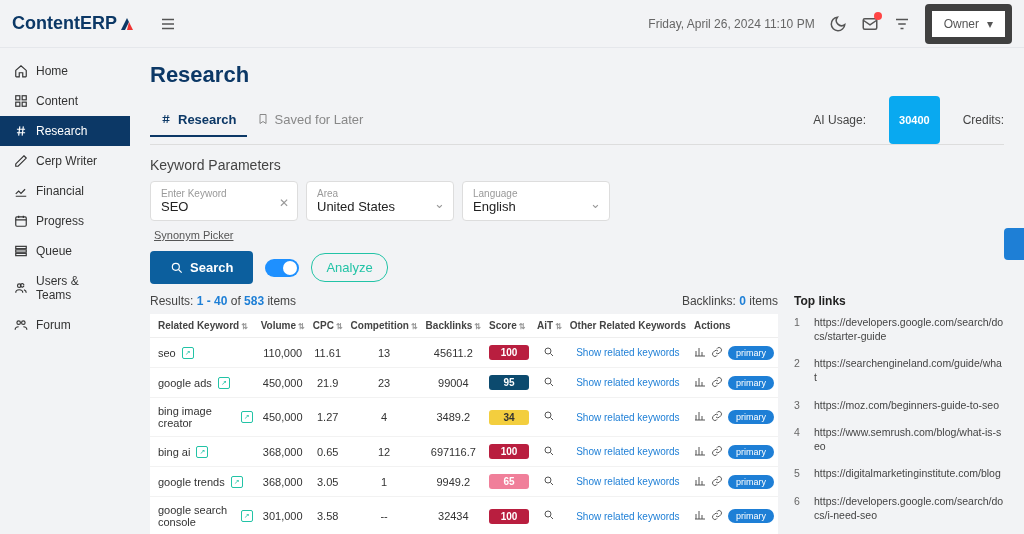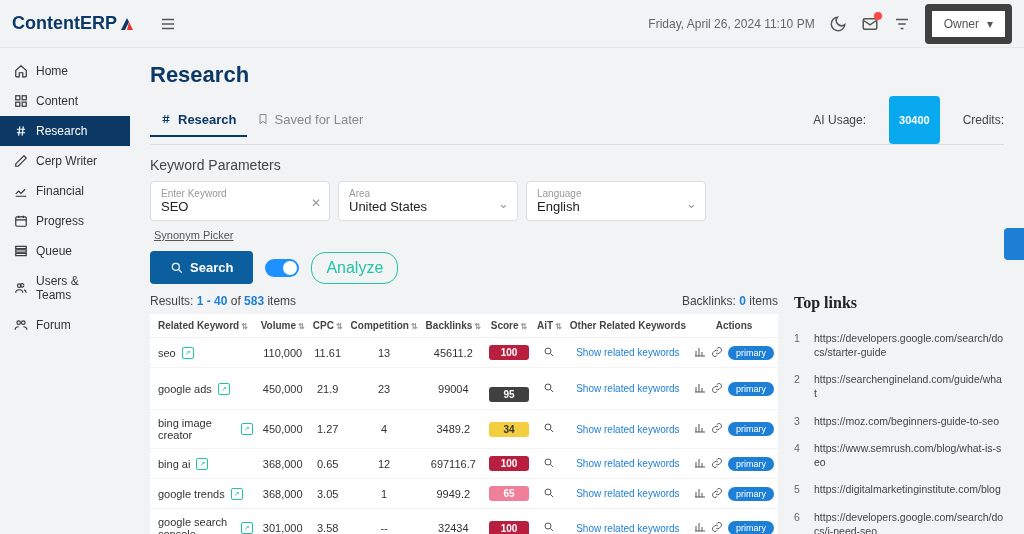--- a/index.html
+++ b/index.html
@@ -21,55 +21,55 @@
 .side-icon { width: 14px; height: 14px; flex-shrink: 0; }
 .main { flex: 1; padding: 14px 20px 0 20px; overflow: hidden; }
 .page-title { font-size: 22px; font-weight: 700; color: #0c3866; margin-bottom: 8px; }
 .tabs { display: flex; align-items: center; border-bottom: 1px solid #ddd; margin-bottom: 12px; }
 .tab { display: flex; align-items: center; gap: 6px; padding: 8px 10px; font-size: 13px; color: #888; cursor: pointer; border-bottom: 2px solid transparent; }
 .tab.active { color: #0c3866; border-bottom-color: #0c3866; font-weight: 600; }
 .tabs-right { margin-left: auto; font-size: 12px; color: #444; display: flex; align-items: center; gap: 23px; }
 .usage-badge { background: #09a9f0; color: #fff; padding: 18px 10px; border-radius: 4px; font-weight: 600; font-size: 11px; text-align: center; }
 .section-label { font-size: 14px; color: #444; margin-bottom: 8px; }
 .param-row { display: flex; gap: 8px; align-items: center; margin-bottom: 6px; }
-.field { background: #fff; border: 1px solid #ddd; border-radius: 4px; padding: 6px 10px; display: flex; flex-direction: column; width: 180px; position: relative; }
+.field { background: #fff; border: 1px solid #ddd; border-radius: 4px; padding: 6px 10px; display: flex; flex-direction: column; width: 148px; position: relative; }
 .field-label { font-size: 10px; color: #999; }
 .field-value { font-size: 13px; color: #222; }
 .field-clear { position: absolute; right: 8px; top: 14px; color: #999; cursor: pointer; font-size: 12px; }
 .field-caret { position: absolute; right: 8px; top: 14px; color: #999; }
 .syn-link { font-size: 11px; color: #555; text-decoration: underline; margin: 2px 0 10px 4px; cursor: pointer; display: inline-block; }
 .search-row { display: flex; align-items: center; gap: 12px; margin-bottom: 10px; }
 .search-btn { background: #0c5f9e; color: #fff; border: none; padding: 9px 20px; border-radius: 4px; font-weight: 600; font-size: 13px; display: flex; align-items: center; gap: 6px; cursor: pointer; }
 .toggle { width: 34px; height: 18px; background: #1e90ff; border-radius: 10px; position: relative; cursor: pointer; }
 .toggle::after { content: ''; position: absolute; width: 14px; height: 14px; background: #fff; border-radius: 50%; top: 2px; right: 2px; }
-.analyze-btn { border: 1px solid #22c3a6; color: #22c3a6; background: transparent; padding: 6px 14px; border-radius: 14px; font-size: 16px; cursor: pointer; }
+.analyze-btn { border: 1px solid #22c3a6; color: #22c3a6; background: transparent; padding: 6px 14px; border-radius: 14px; font-size: 13px; cursor: pointer; }
 .content-row { display: flex; gap: 16px; }
 .table-area { flex: 1; }
 .results-row { display: flex; justify-content: space-between; font-size: 12px; color: #444; margin-bottom: 6px; }
 .results-row .hl { color: #1e7fd6; font-weight: 600; }
 table { width: 100%; border-collapse: collapse; background: #fff; font-size: 11px; }
-th { padding: 6px 4px; text-align: center; color: #444; font-weight: 600; border-bottom: 1px solid #eee; font-size: 10px; white-space: nowrap; }
+th { padding: 6px 4px; text-align: left; color: #444; font-weight: 600; border-bottom: 1px solid #eee; font-size: 10px; white-space: nowrap; }
 th:first-child { text-align: left; padding-left: 8px; }
 td { padding: 7px 4px; text-align: center; border-bottom: 1px solid #f2f2f2; color: #333; }
 td:first-child { text-align: left; padding-left: 8px; }
 .kw-cell { display: flex; align-items: center; gap: 6px; }
 .kw-badge { width: 12px; height: 12px; border: 1px solid #22c3a6; border-radius: 2px; display: inline-flex; align-items: center; justify-content: center; color: #22c3a6; font-size: 7px; flex-shrink: 0; }
 .score-pill { display: inline-block; min-width: 40px; padding: 2px 0; border-radius: 3px; color: #fff; font-weight: 700; font-size: 10px; }
 .score-100 { background: #b91e3f; }
-.score-95 { background: #404040; margin-top: 12px; }
+.score-95 { background: #0c4a6e; }
 .score-65 { background: #f07f9a; }
 .score-34 { background: #f3ce3e; color: #333; }
 .sort-ic { font-size: 8px; color: #999; margin-left: 2px; }
 .mag-ic { cursor: pointer; color: #555; }
 .rel-link { color: #1e7fd6; font-size: 10px; cursor: pointer; line-height: 1.2; display: inline-block; }
 .actions-cell { display: flex; align-items: center; gap: 5px; justify-content: center; }
 .primary-badge { background: #1e7fd6; color: #fff; padding: 2px 8px; border-radius: 10px; font-size: 9px; cursor: pointer; }
 .act-ic { cursor: pointer; color: #555; font-size: 11px; }
 .rpanel { width: 210px; padding-top: 0; }
-.rpanel-title { font-size: 16px; font-weight: 700; color: #222; margin-bottom: 20px; font-family: Liberation Serif, serif; }
+.rpanel-title { font-size: 12px; font-weight: 700; color: #222; margin-bottom: 8px; }
 .tl-row { display: flex; gap: 10px; font-size: 10.5px; color: #444; margin-bottom: 14px; line-height: 1.3; }
 .tl-num { width: 10px; flex-shrink: 0; color: #666; }
 .tl-link { word-break: break-all; cursor: pointer; }
 .floating-btn { position: absolute; right: 0; top: 228px; width: 20px; height: 32px; background: #1e7fd6; border-radius: 4px 0 0 4px; }
 </style>
 </head>
 <body>
 
 <div class="topbar">
   <div class="logo">

